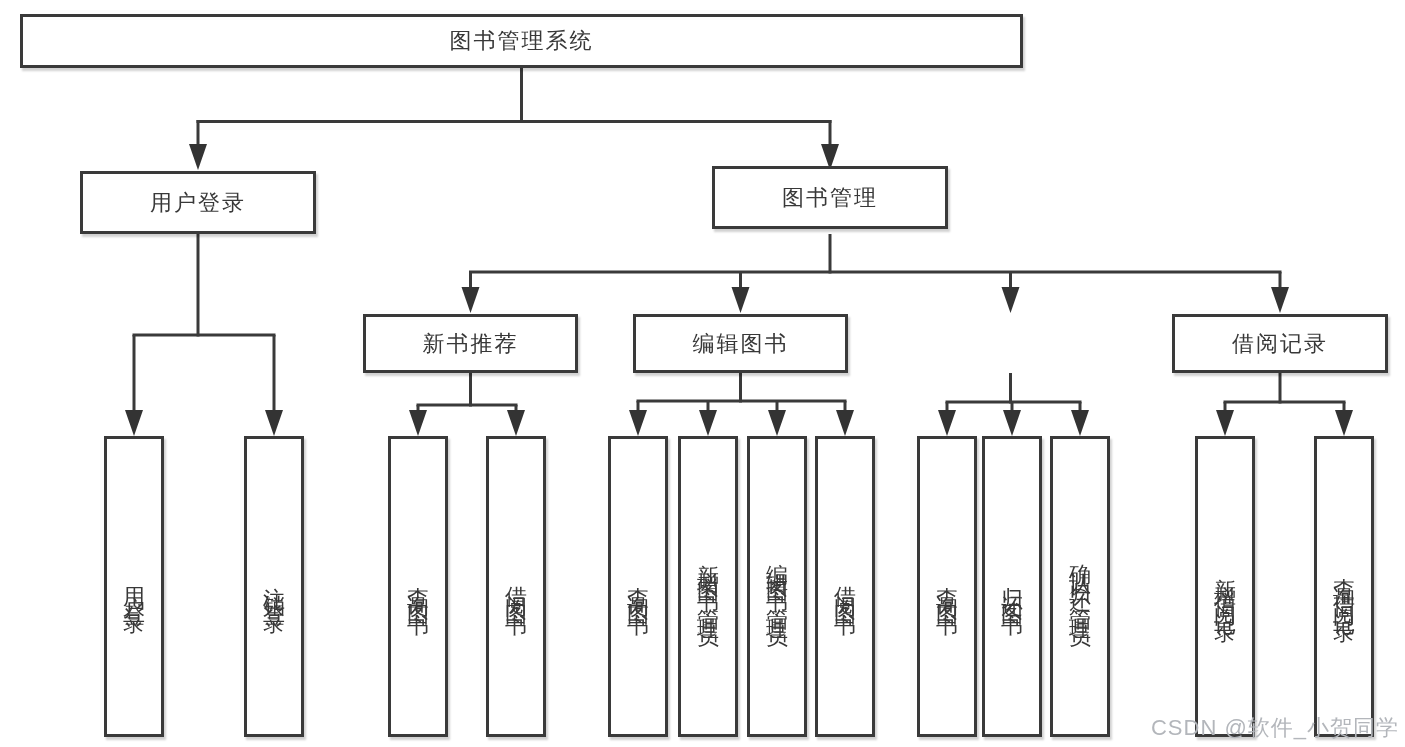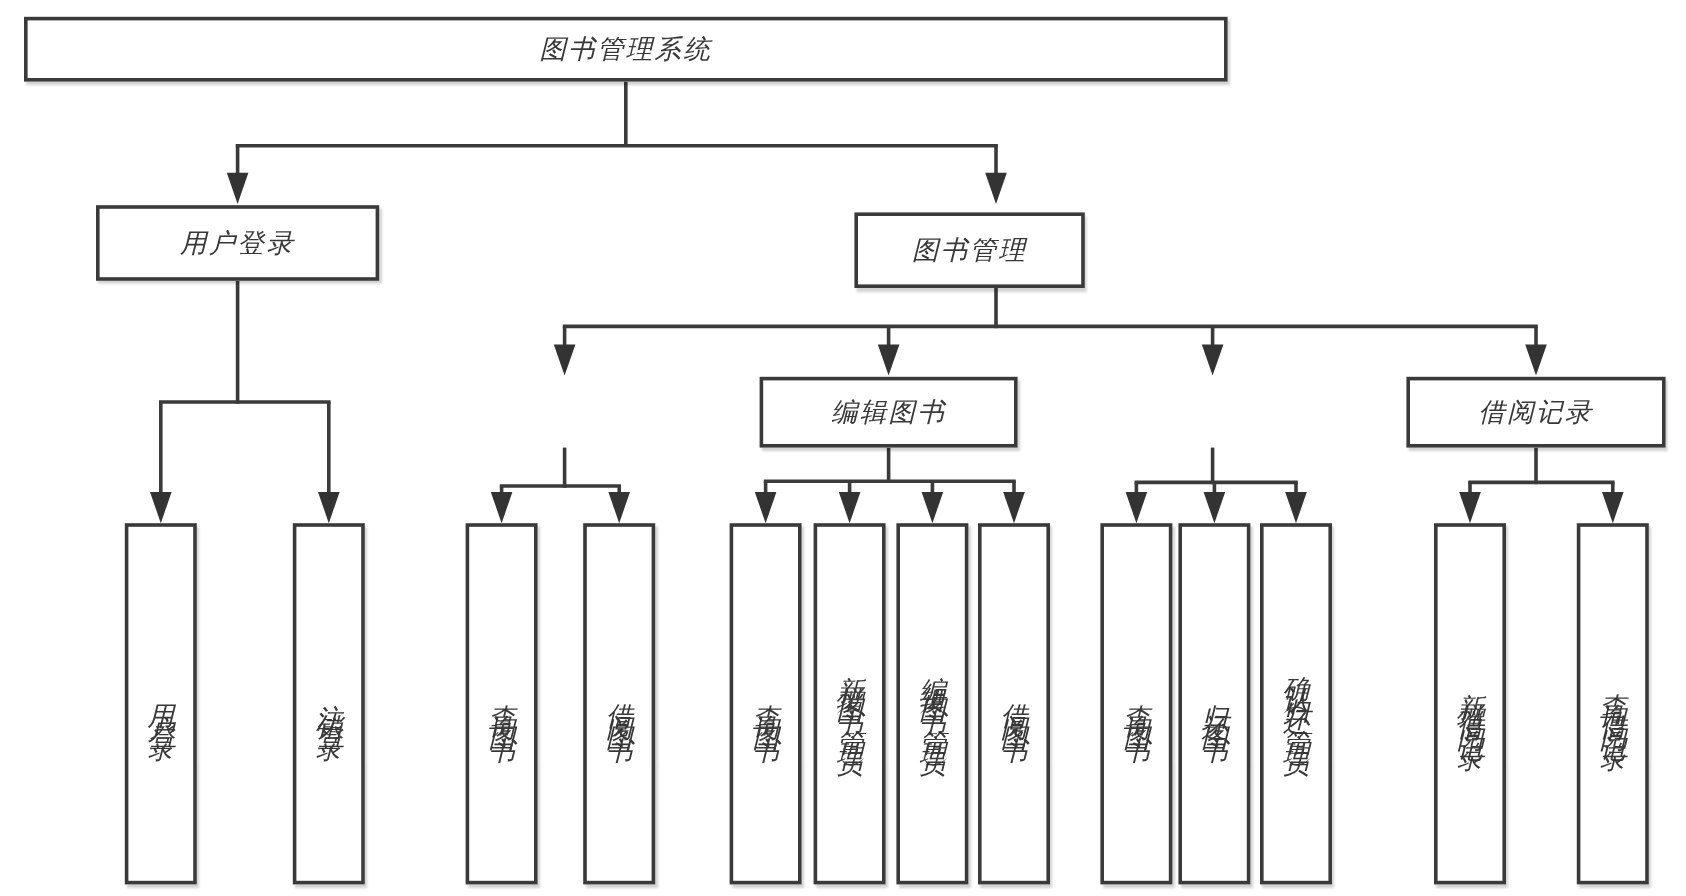--- a/index.html
+++ b/index.html
@@ -4,21 +4,20 @@
 <style>
   * { box-sizing: border-box; margin: 0; padding: 0; }
   html, body { background: #ffffff; }
   body { font-family: "Liberation Sans", "DejaVu Sans", sans-serif; }
   .canvas {
     position: relative;
     width: 1405px;
     height: 747px;
     background: #ffffff;
     overflow: hidden;
-    font-style: italic;
   }
   svg.wires { position: absolute; left: 0; top: 0; width: 1405px; height: 747px; z-index: 1; }
   svg.wires line { stroke: #3a3a3a; stroke-width: 3; }
   svg.wires polygon { fill: #333333; }
   .box {
     position: absolute;
     background: #ffffff;
     border: 3px solid #3a3a3a;
     box-shadow: 2px 3px 2px rgba(0,0,0,0.18);
     display: flex;
@@ -135,24 +134,27 @@
     </g>
   </svg>
 
   <div class="box h" style="left:20px;top:14px;width:1003px;height:54px">
     <span>图书管理系统</span>
   </div>
 
   <div class="box h" style="left:80px;top:171px;width:236px;height:63px">
     <span>用户登录</span>
   </div>
-  <div class="box h" style="left:712px;top:177px;width:192px;height:63px">
+  <div class="box h" style="left:712px;top:166px;width:236px;height:63px">
     <span>图书管理</span>
   </div>
 
+  <div class="box h" style="left:363px;top:314px;width:215px;height:59px">
+    <span>新书推荐</span>
+  </div>
   <div class="box h" style="left:633px;top:314px;width:215px;height:59px">
     <span>编辑图书</span>
   </div>
   <div class="box h" style="left:1172px;top:314px;width:216px;height:59px">
     <span>借阅记录</span>
   </div>
 
   <div class="box v" style="left:104px;top:436px;width:60px;height:301px">
     <span>用户登录</span>
   </div>
@@ -190,14 +192,15 @@
     <span>确认归还（管理员）</span>
   </div>
 
   <div class="box v" style="left:1195px;top:436px;width:60px;height:301px">
     <span>新增借阅记录</span>
   </div>
   <div class="box v" style="left:1314px;top:436px;width:60px;height:301px">
     <span>查询借阅记录</span>
   </div>
 
+  <div class="watermark">CSDN @软件_小贺同学</div>
 
 </div>
 
 </body></html>

